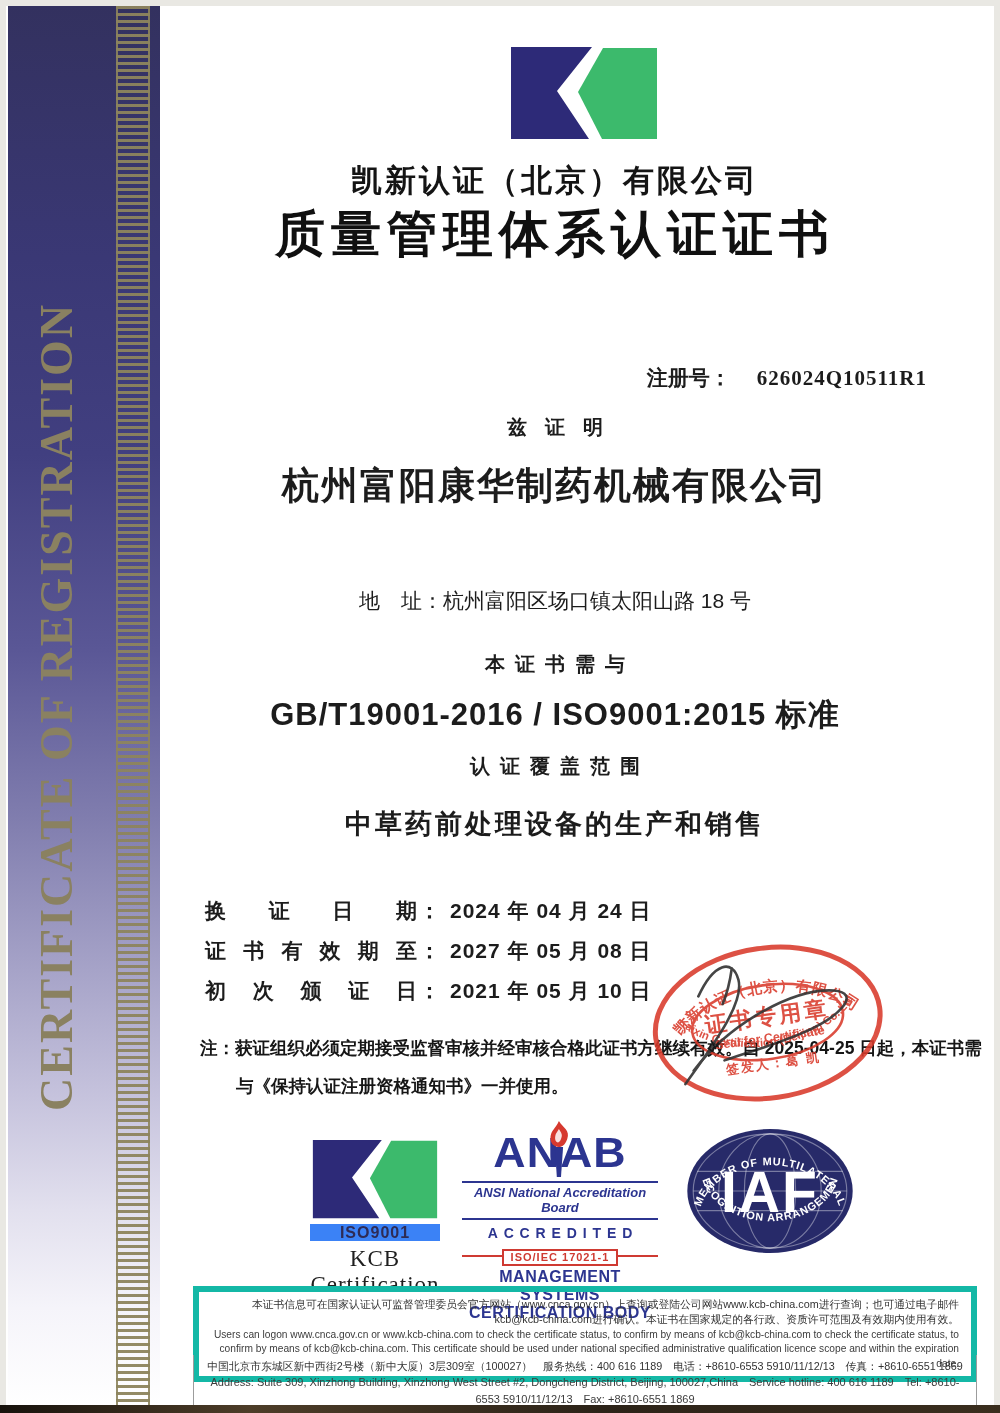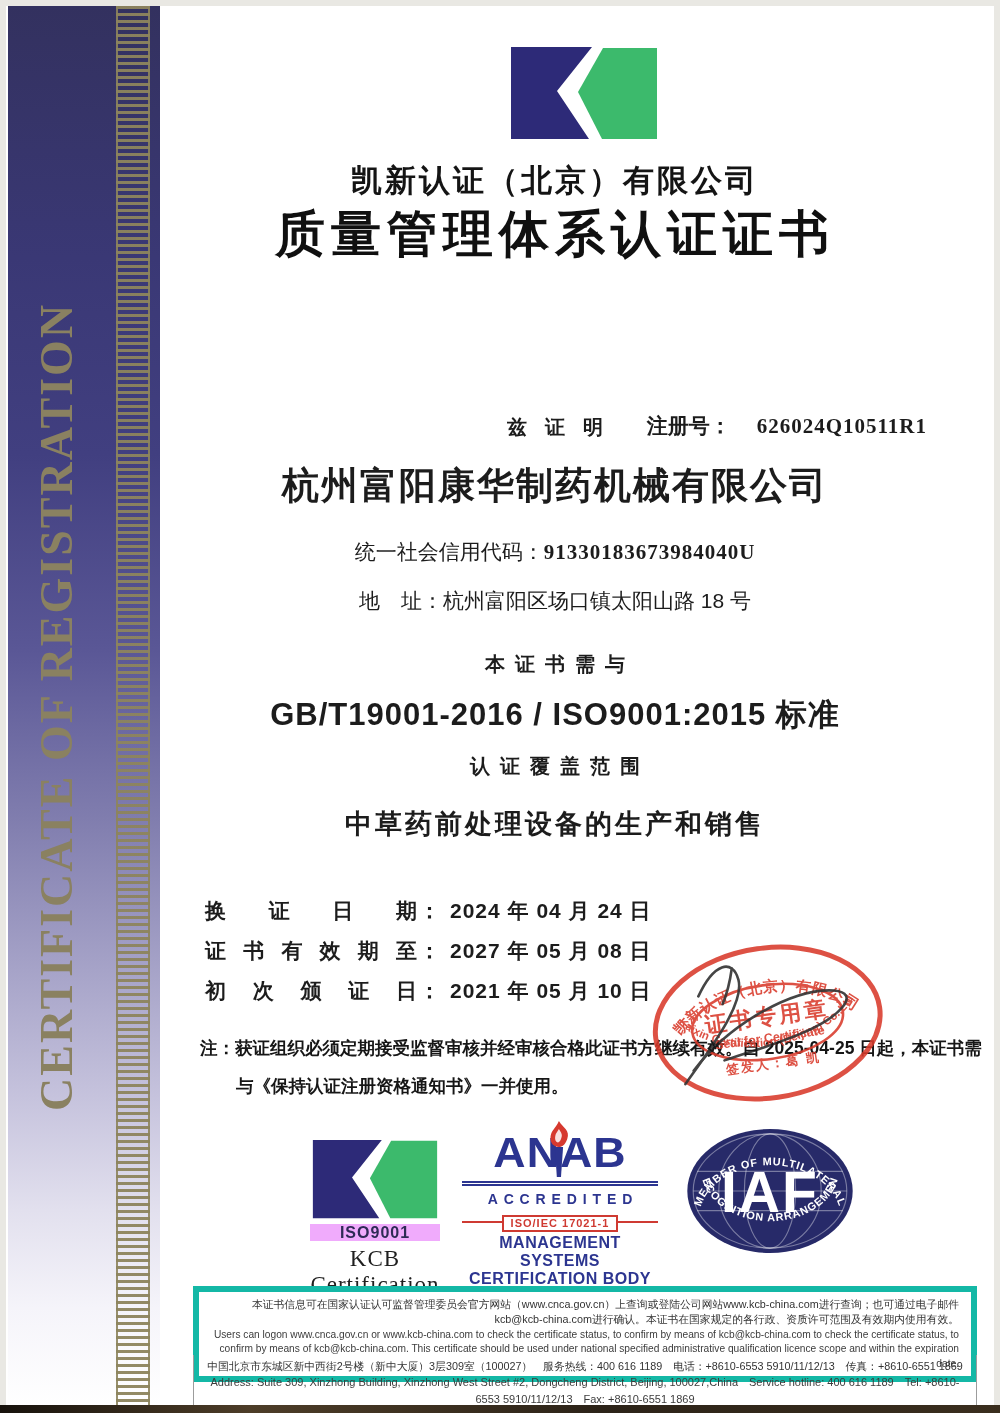--- a/index.html
+++ b/index.html
@@ -26,21 +26,21 @@
     background:repeating-linear-gradient(to bottom,rgba(141,132,93,.95) 0 3px,rgba(0,0,0,0) 3px 7px);
     border-left:2px solid rgba(141,132,93,.9);
     border-right:2px solid rgba(141,132,93,.9);
   }
   
   .content{position:absolute;left:145px;width:820px;top:0;height:100%;}
   .center{position:absolute;left:0;width:100%;text-align:center;}
   .logo-main{position:absolute;left:366px;top:47px;}
   .org-name{top:160px;font-size:31px;font-weight:700;letter-spacing:3px;color:#141414;}
   .cert-title{top:201px;font-size:50px;font-weight:700;letter-spacing:6px;color:#101010;}
-  .reg-row{position:absolute;top:364px;right:38px;font-size:21px;font-weight:700;margin-top:48px;}
+  .reg-row{position:absolute;top:364px;right:38px;font-size:21px;font-weight:700;}
   .reg-number{font-family:"Liberation Serif","DejaVu Serif",serif;margin-left:26px;letter-spacing:1px;}
   .intro{top:414px;font-size:20px;font-weight:700;letter-spacing:18px;text-indent:18px;}
   .company{top:461px;font-size:37px;font-weight:700;letter-spacing:2px;}
   .credit{top:538px;font-size:21px;}
   .credit .num{font-family:"Liberation Serif","DejaVu Serif",serif;font-weight:600;letter-spacing:1px;}
   .addr{top:587px;font-size:21px;}
   .conform{top:651px;font-size:20px;font-weight:700;letter-spacing:10px;text-indent:10px;}
   .standard{top:694px;font-size:31px;font-weight:700;letter-spacing:1px;}
   .scope-label{top:753px;font-size:20px;font-weight:700;letter-spacing:10px;text-indent:10px;}
   .scope{top:806px;font-size:27px;font-weight:700;letter-spacing:3px;}
@@ -53,21 +53,21 @@
     position:absolute;left:55px;top:1030px;width:760px;text-align:left;
     font-size:17.5px;font-weight:600;line-height:2.15;
     padding-left:36px;text-indent:-36px;color:#161616;z-index:1;
   }
   
   .seal{position:absolute;left:648px;top:942px;z-index:3;transform:rotate(-8deg);opacity:.88;}
   .seal svg{overflow:visible;}
   
   .kcb{position:absolute;left:288px;top:1140px;width:174px;text-align:center;}
   .kcb-band{
-    width:130px;margin:0 auto;background:#f0abfc;color:#2e2b55;
+    width:130px;margin:0 auto;background:#3b82f6;color:#2e2b55;
     font-size:16px;font-weight:700;letter-spacing:1px;line-height:17px;height:17px;
   }
   .kcb-caption{font-family:"Liberation Serif","DejaVu Serif",serif;font-size:23px;color:#1f1f1f;margin-top:5px;letter-spacing:1px;}
   .anab{position:absolute;left:462px;top:1124px;width:196px;text-align:center;color:#2c3590;}
   .anab-word{position:relative;font-size:43px;font-weight:700;letter-spacing:1px;line-height:56px;height:56px;transform:scaleX(1.04);}
   .anab-torch{position:absolute;left:50%;top:-4px;transform:translateX(-54%);}
   .anab-rule{height:2px;background:#2c3590;margin:1px 0;}
   .anab-ansi{font-size:13px;font-style:italic;font-weight:700;padding:1px 0 2px;}
   .anab-acc{font-size:14px;font-weight:700;letter-spacing:.42em;text-indent:.42em;padding:4px 0 5px;}
   .anab-redrow{position:relative;height:18px;margin:1px 0 3px;}
@@ -115,23 +115,20 @@
 
     <div class="center org-name">凯新认证（北京）有限公司</div>
     <div class="center cert-title">质量管理体系认证证书</div>
 
     <div class="reg-row">
       <span>注册号：</span><span class="reg-number">626024Q10511R1</span>
     </div>
 
     <div class="center company">杭州富阳康华制药机械有限公司</div>
     <div class="center intro">兹证明</div>
-    <div class="center credit">
-      <span>统一社会信用代码：</span><span class="num">91330183673984040U</span>
-    </div>
     <div class="center addr">地　址：杭州富阳区场口镇太阳山路 18 号</div>
     <div class="center conform">本证书需与</div>
     <div class="center standard">GB/T19001-2016 / ISO9001:2015 标准</div>
     <div class="center scope">中草药前处理设备的生产和销售</div>
     <div class="center scope-label">认证覆盖范围</div>
 
     <div class="dates">
       <div class="date-row">
         <span class="date-label">换证日期</span><span class="date-colon">：</span><span class="date-value">2024 年 04 月 24 日</span>
       </div>
@@ -183,20 +180,21 @@
   <div class="anab">
     <div class="anab-word">
       <span>ANAB</span>
       <svg class="anab-torch" width="26" height="58" viewBox="0 0 26 58">
         <path d="M13,1 C17,8 24,10 21,19 C19,25 16,27 13,27 C8,27 4,23 5,16 C6,10 10,8 13,1 Z" fill="#d6392f"></path>
         <path d="M13,9 C15,13 17,14 15,19 C14,22 12,23 11,22 C9,21 9,17 10,14 Z" fill="#ffffff" opacity=".85"></path>
         <polygon points="9,27 17,27 15,57 11,57" fill="#2c3590"></polygon>
       </svg>
     </div>
     <div class="anab-rule"></div>
+    <div class="anab-ansi">ANSI National Accreditation Board</div>
     <div class="anab-rule"></div>
     <div class="anab-acc">ACCREDITED</div>
     <div class="anab-redrow">
       <div class="anab-redline"></div>
       <span class="anab-badge">ISO/IEC 17021-1</span>
     </div>
     <div class="anab-l3">MANAGEMENT SYSTEMS</div>
     <div class="anab-l4">CERTIFICATION BODY</div>
   </div>
 

